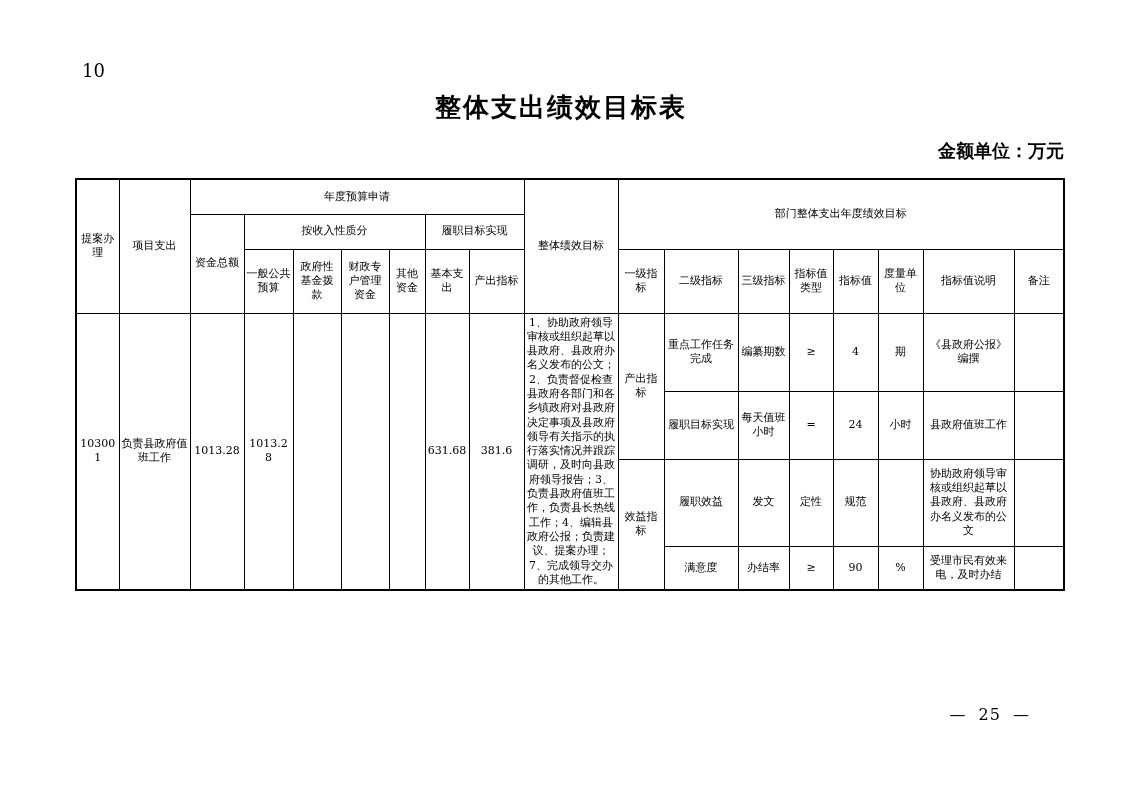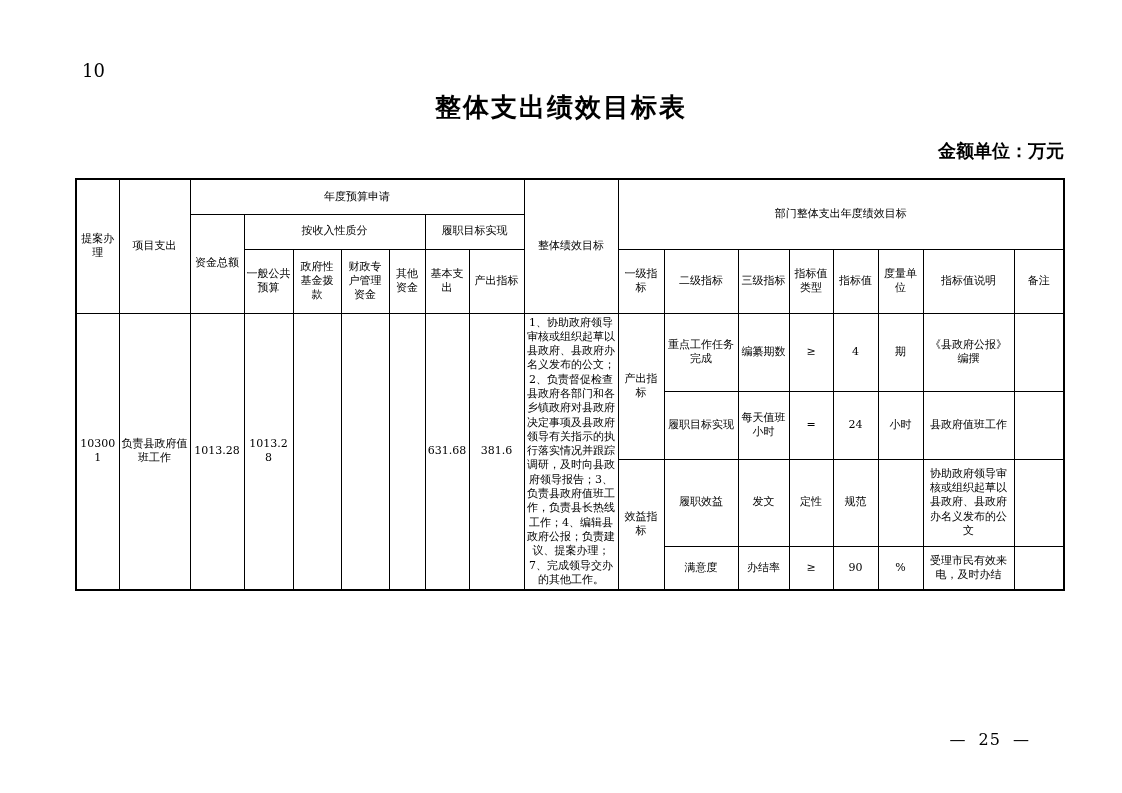--- a/index.html
+++ b/index.html
@@ -19,21 +19,21 @@
   .doc-title {
     position: absolute; top: 90px; left: 0; width: 100%;
     text-align: center;
     font-size: 26px; font-weight: bold; letter-spacing: 2px;
   }
   .unit-note {
     position: absolute; top: 139px; right: 58px;
     font-size: 18px; font-weight: bold;
   }
   .footer-page {
-    position: absolute; top: 730px; right: 92px;
+    position: absolute; top: 705px; right: 92px;
     font-size: 16px; letter-spacing: 1px; word-spacing: 6px;
   }
   table.budget {
     position: absolute; left: 75px; top: 178px;
     border-collapse: collapse; table-layout: fixed;
     width: 988px;
     border: 2px solid #000;
   }
   table.budget td {
     border: 1px solid #000;

